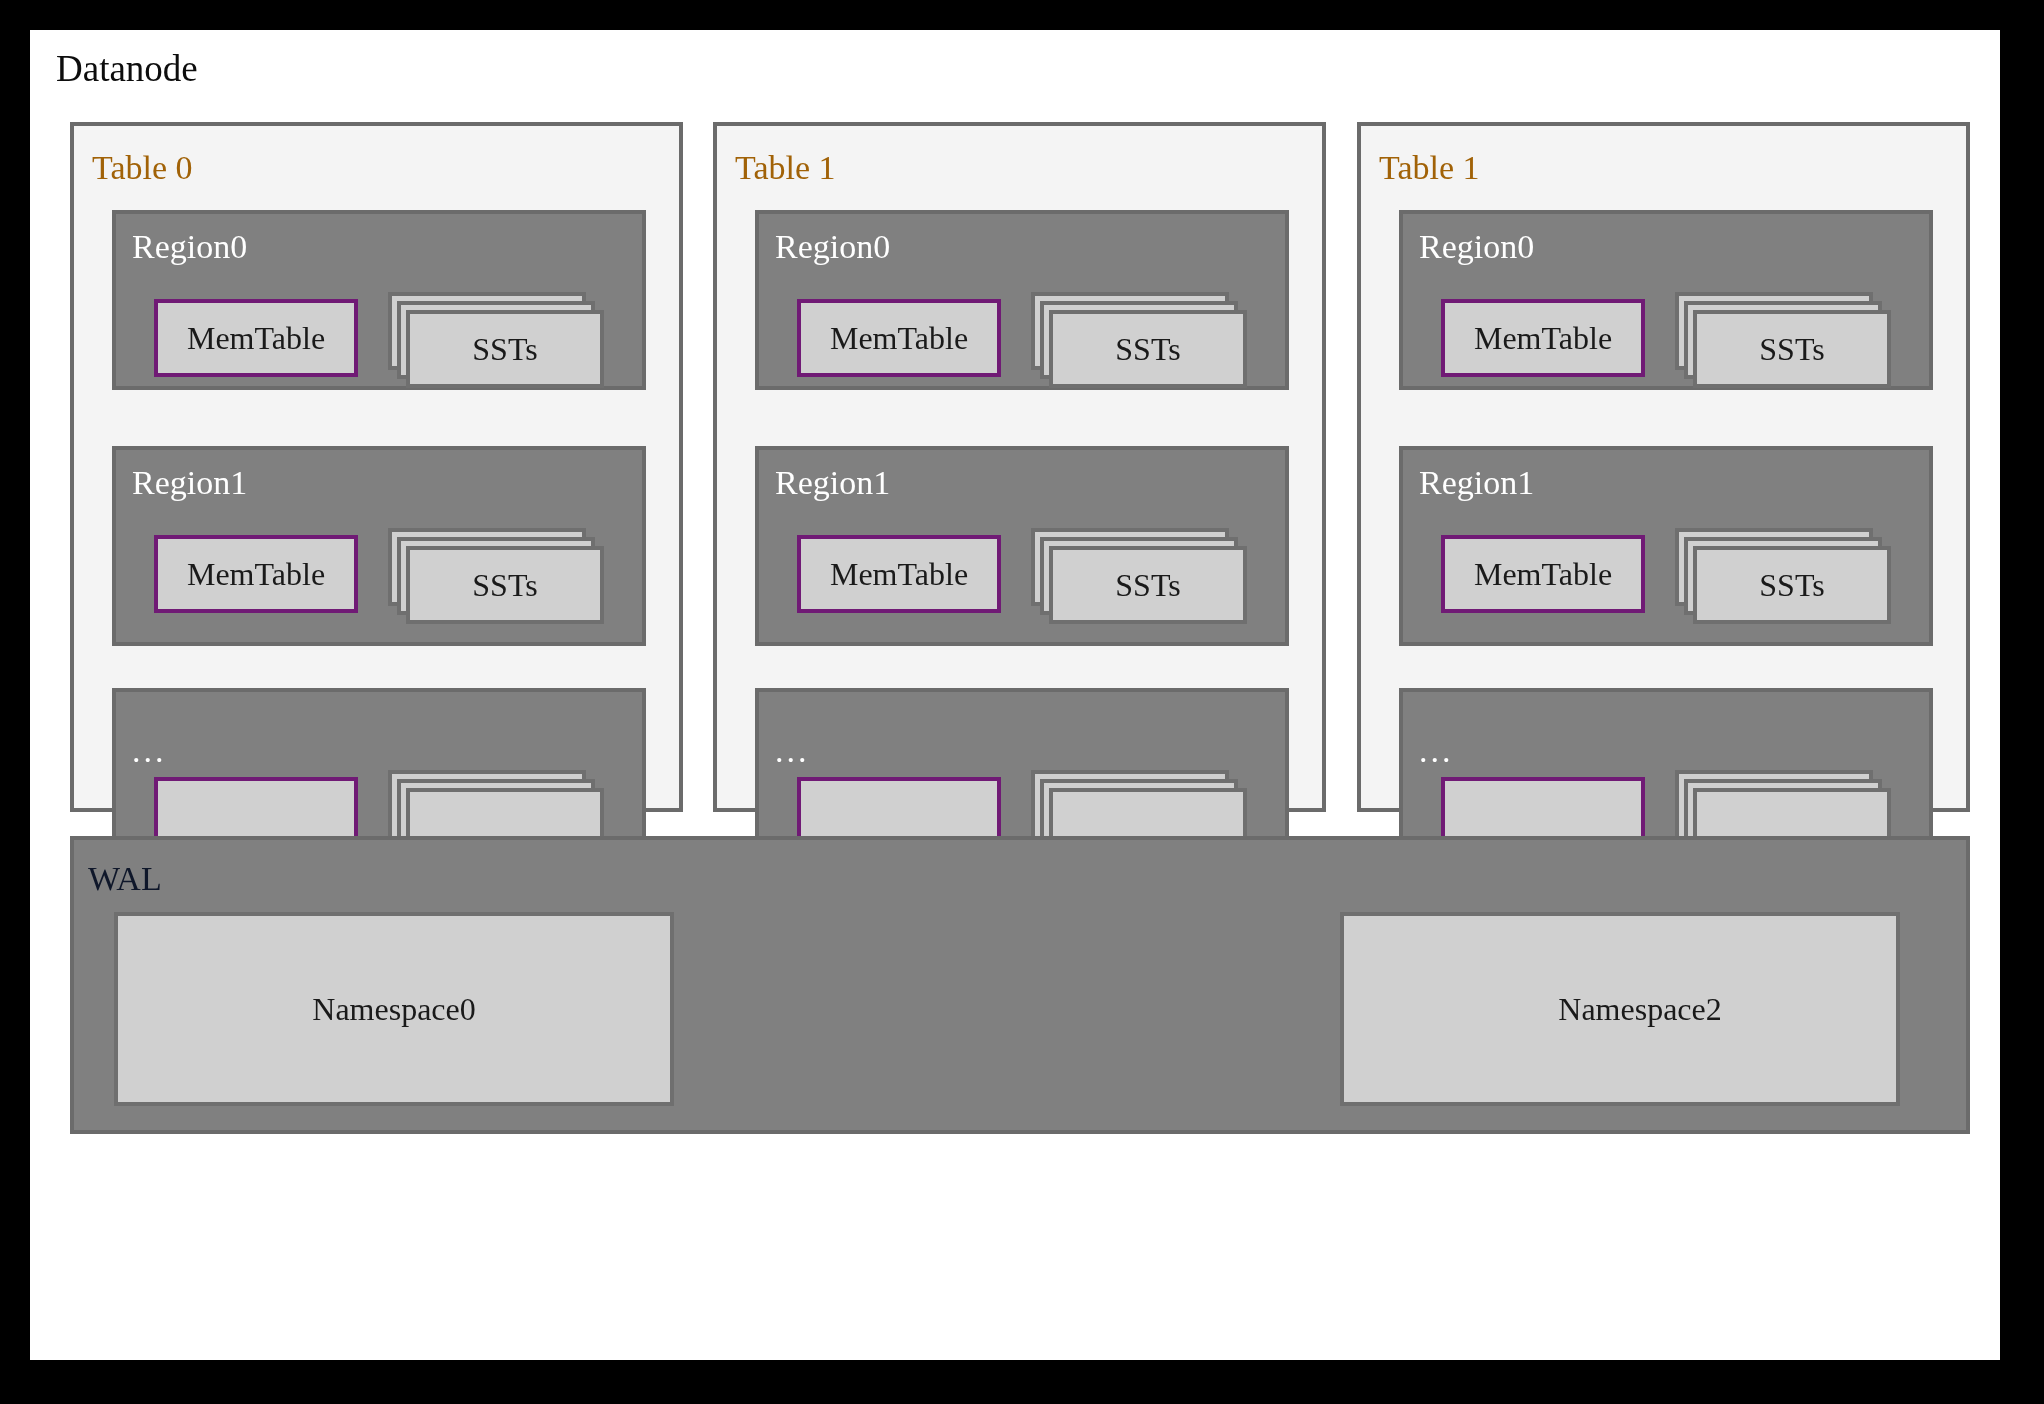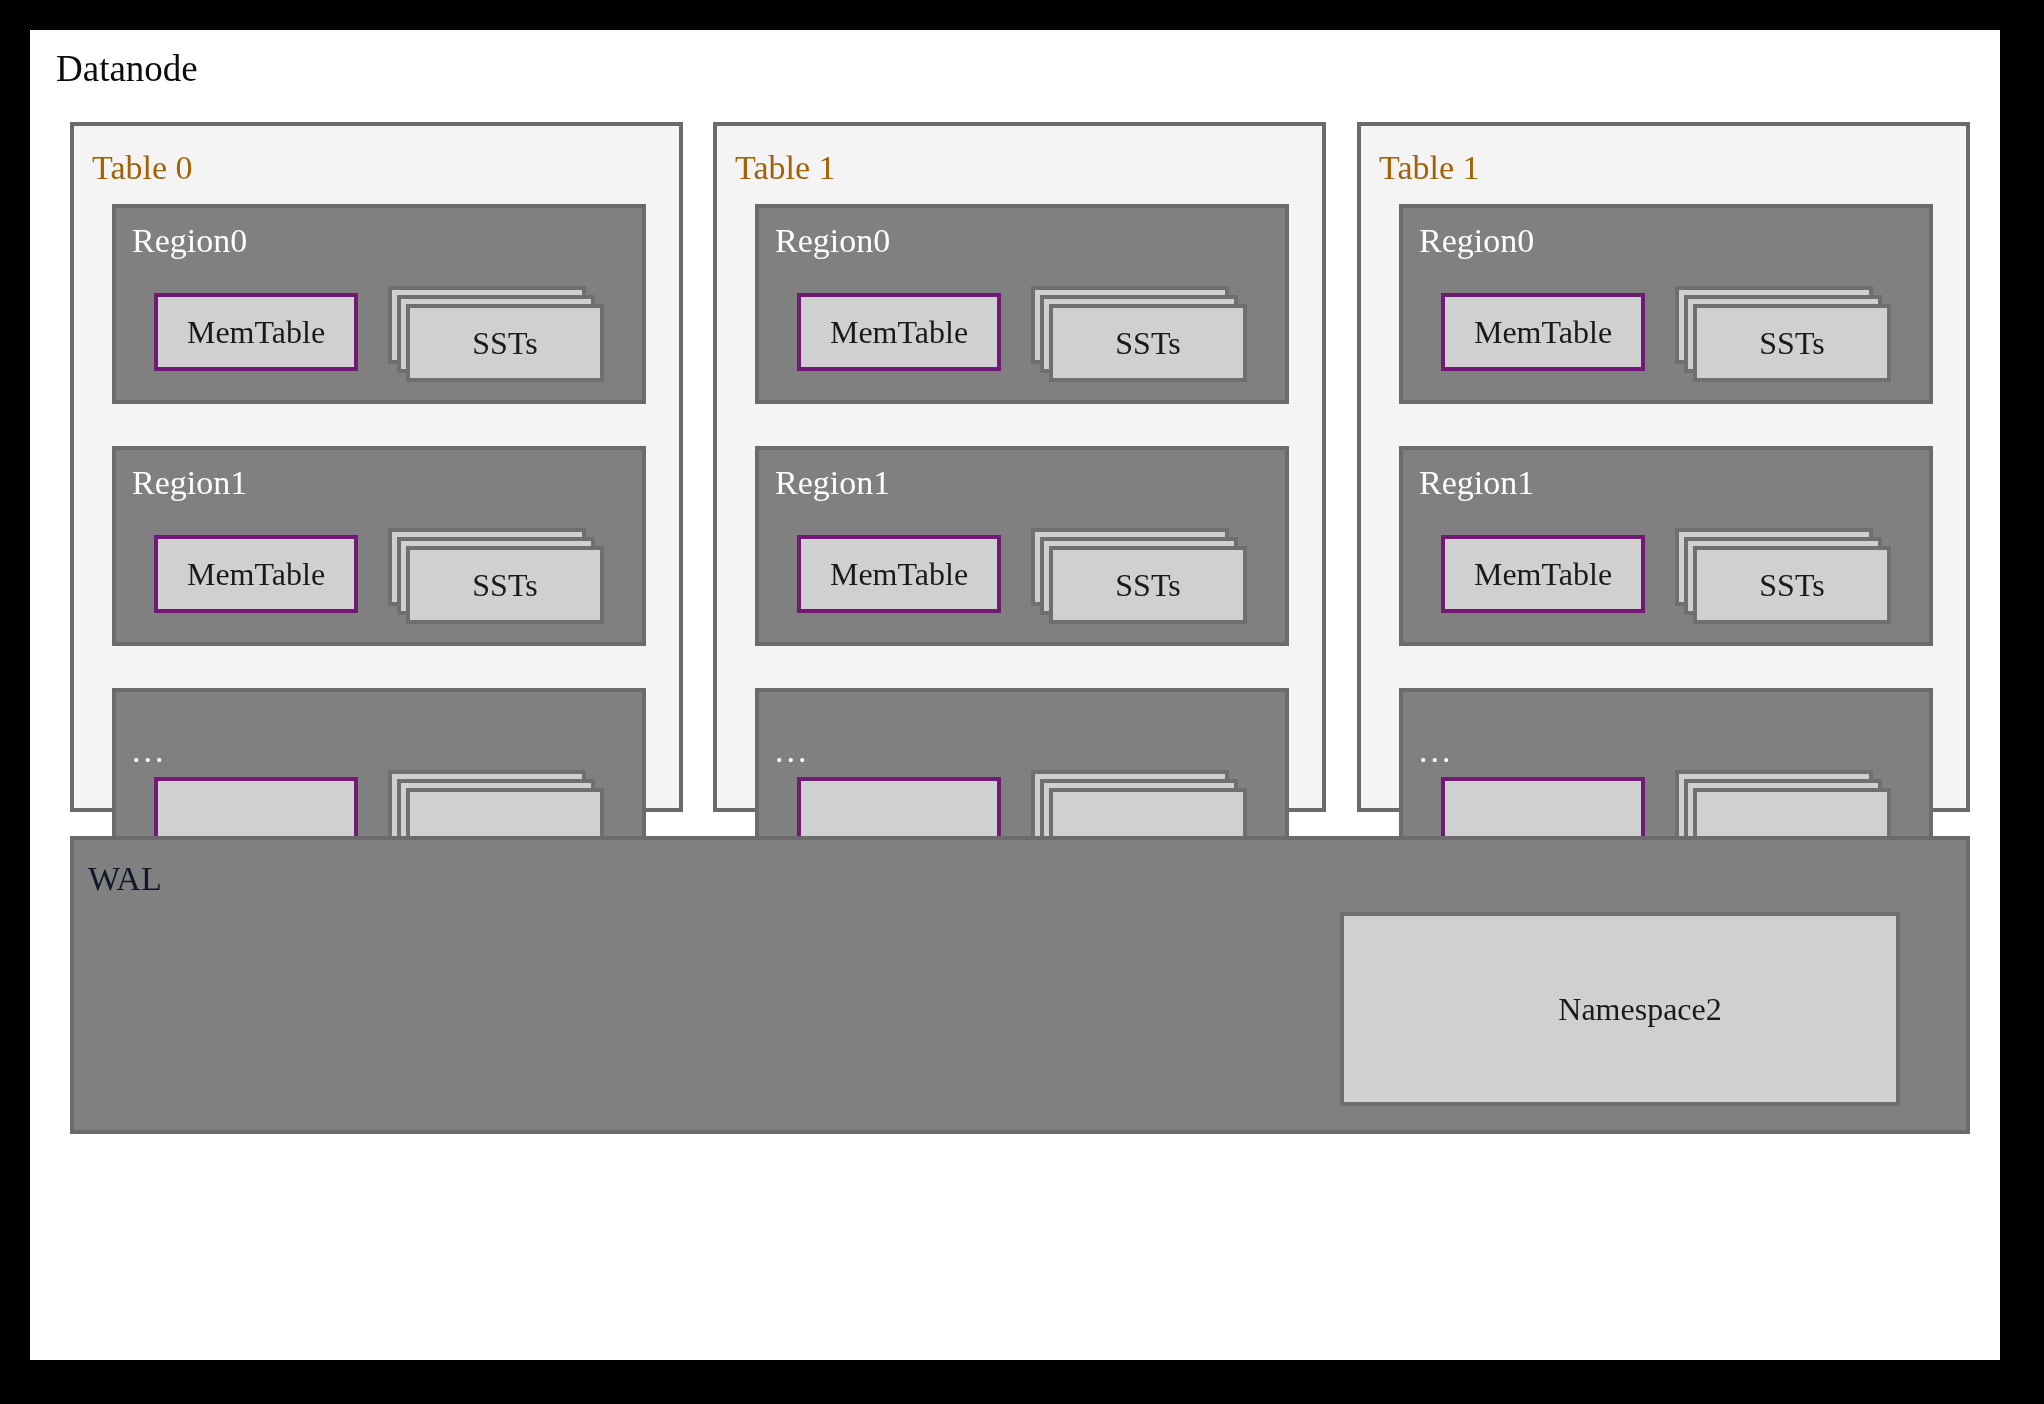--- a/index.html
+++ b/index.html
@@ -69,21 +69,21 @@
 
   
   .region-box {
     position: absolute;
     left: 38px;
     width: 534px;
     background: #808080;
     border: 4px solid #6b6b6b;
     box-sizing: border-box;
   }
-  .region-box.r0 { top: 78px;  height: 200px; padding-left: 36px; }
+  .region-box.r0 { top: 84px;  height: 180px; padding-left: 36px; }
   .region-box.r1 { top: 320px; height: 200px; }
   .region-box.r2 { top: 562px; height: 200px; }
 
   .region-label {
     position: absolute;
     left: 16px;
     top: 16px;
     font-size: 34px;
     color: #ffffff;
     line-height: 1;
@@ -287,16 +287,17 @@
           <div class="sst-sheet s2"></div>
           <div class="sst-sheet s3"></div>
         </div>
       </div>
     </div>
 
   </div>
 
   <div class="wal-band">
     <div class="wal-label">WAL</div>
+    <div class="ns-box n0">Namespace0</div>
     <div class="ns-box n2">Namespace2</div>
   </div>
 
 </div>
 
 </body></html>

